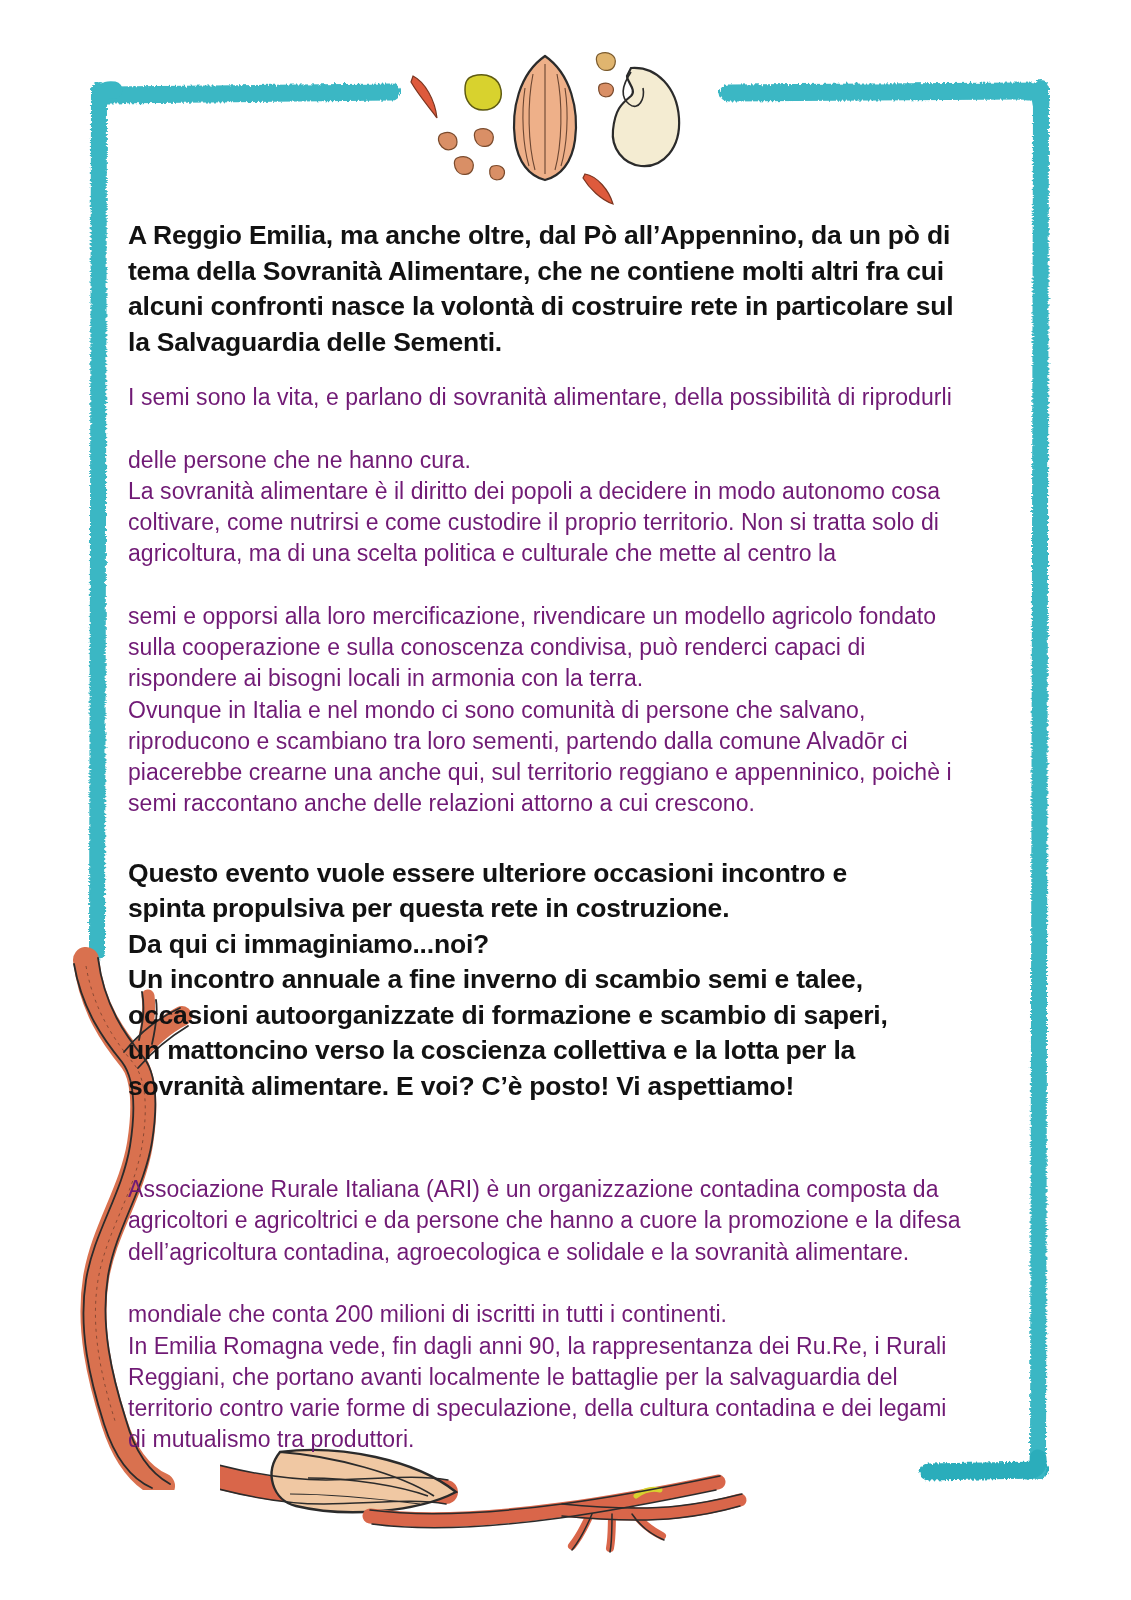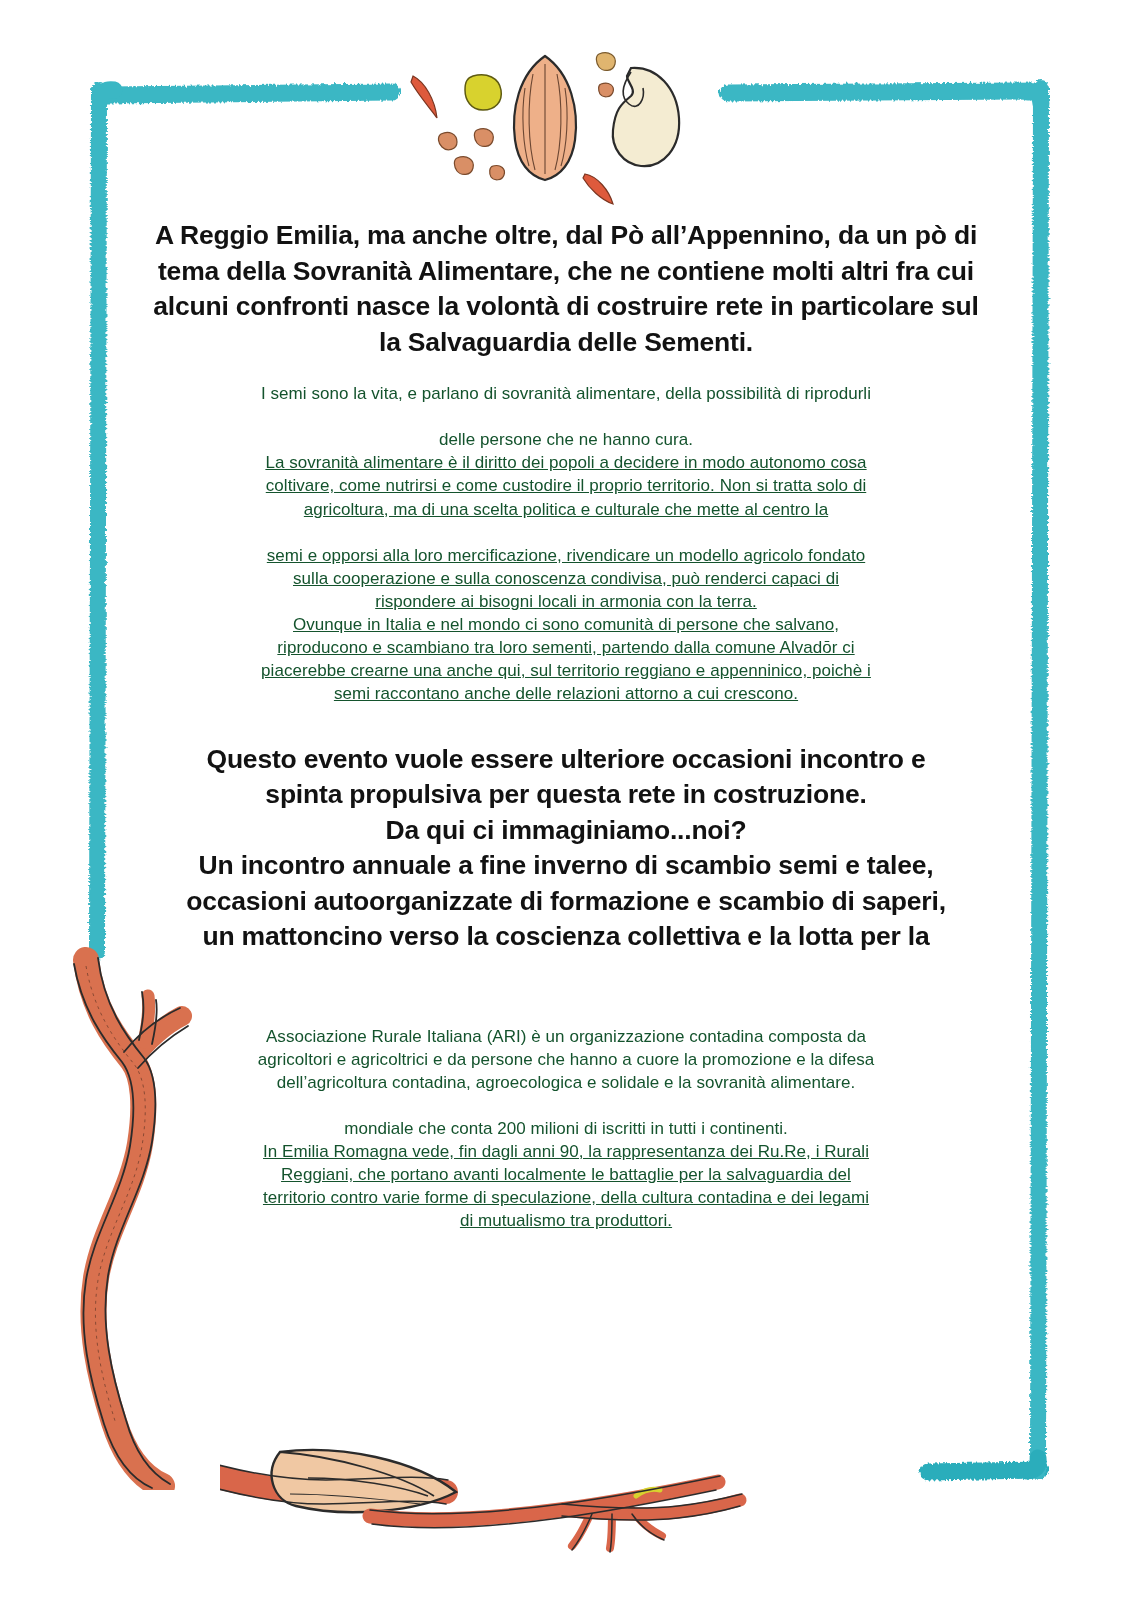--- a/index.html
+++ b/index.html
@@ -28,44 +28,44 @@
     position: absolute;
     pointer-events: none;
   }
   #seeds-top   { left: 395px;  top: 48px;   width: 300px; height: 160px; }
   #root-left   { left: 40px;   top: 930px;  width: 260px; height: 560px; }
   #root-bottom { left: 220px;  top: 1400px; width: 720px; height: 160px; }
 
   
   .content {
     position: absolute;
-    left: 116px;
+    left: 128px;
     top: 0;
     width: 900px;
-    text-align: center;
+    text-align: left;
   }
 
   .headline {
     font-weight: 800;
     font-size: 26.5px;
     line-height: 1.34;
     color: #121212;
     letter-spacing: -0.2px;
     margin: 0;
   }
   .headline-1 { margin-top: 218px; }
 
   .body-para {
-    font-size: 17px;
+    font-size: 23px;
     line-height: 1.36;
-    color: #14532d;
+    color: #701a75;
     margin: 0;
     letter-spacing: 0.05px;
   }
-  .body-para + .body-para { margin-top: 0px; text-decoration: underline; }
+  .body-para + .body-para { margin-top: 0px; }
   .para-block-1 { margin-top: 22px; }
 
   .headline-2 { margin-top: 36px; }
 
   .closing-block { margin-top: 70px; }
 </style>
 </head>
 <body>
 
 <div id="poster">
@@ -206,20 +206,21 @@
       </p>
     </div>
 
     <div class="headline headline-2">
       <div>Questo evento vuole essere ulteriore occasioni incontro e</div>
       <div>spinta propulsiva per questa rete in costruzione.</div>
       <div>Da qui ci immaginiamo...noi?</div>
       <div>Un incontro annuale a fine inverno di scambio semi e talee,</div>
       <div>occasioni autoorganizzate di formazione e scambio di saperi,</div>
       <div>un mattoncino verso la coscienza collettiva e la lotta per la</div>
+      <div>sovranità alimentare. E voi? C’è posto! Vi aspettiamo!</div>
     </div>
 
     <div class="closing-block">
       <p class="body-para">
         <span>Associazione Rurale Italiana (ARI) è un organizzazione contadina composta da</span><br>
         <span>agricoltori e agricoltrici e da persone che hanno a cuore la promozione e la difesa</span><br>
         <span>dell’agricoltura contadina, agroecologica e solidale e la sovranità alimentare.</span><br>
         <br>
         <span>mondiale che conta 200 milioni di iscritti in tutti i continenti.</span>
       </p>

